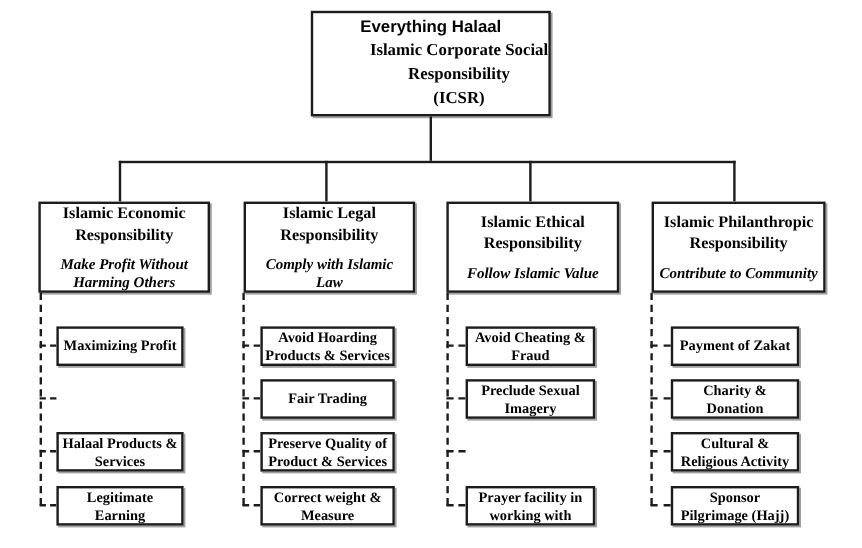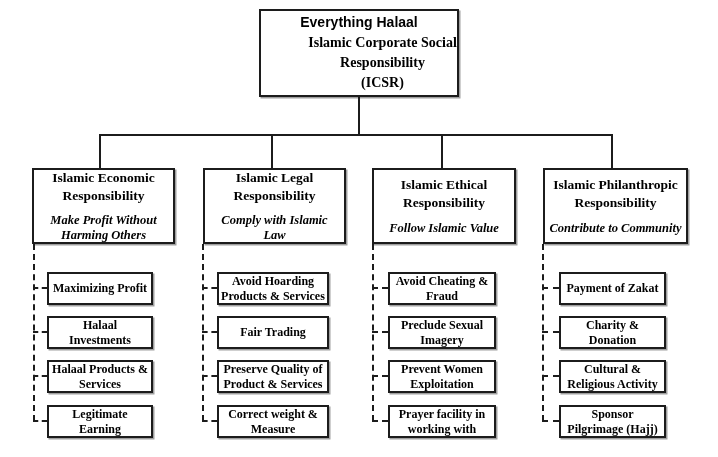--- a/index.html
+++ b/index.html
@@ -122,23 +122,20 @@
   <div class="dash-h s3 sr3"></div>
   <div class="dash-h s3 sr4"></div>
   <div class="dash-h s4 sr1"></div>
   <div class="dash-h s4 sr2"></div>
   <div class="dash-h s4 sr3"></div>
   <div class="dash-h s4 sr4"></div>
 
   <div class="box leaf c1 r1">
       <span>Maximizing Profit</span>
     </div>
-  <div class="box leaf c1 r2">
-      <span>Halaal Investments</span>
-    </div>
   <div class="box leaf c1 r3">
       <span>Halaal Products &amp; Services</span>
     </div>
   <div class="box leaf c1 r4">
       <span>Legitimate Earning</span>
     </div>
 
   <div class="box leaf c2 r1">
       <span>Avoid Hoarding Products &amp; Services</span>
     </div>
@@ -151,23 +148,20 @@
   <div class="box leaf c2 r4">
       <span>Correct weight &amp; Measure</span>
     </div>
 
   <div class="box leaf c3 r1">
       <span>Avoid Cheating &amp; Fraud</span>
     </div>
   <div class="box leaf c3 r2">
       <span>Preclude Sexual Imagery</span>
     </div>
-  <div class="box leaf c3 r3">
-      <span>Prevent Women Exploitation</span>
-    </div>
   <div class="box leaf c3 r4">
       <span>Prayer facility in working with</span>
     </div>
 
   <div class="box leaf c4 r1">
       <span>Payment of Zakat</span>
     </div>
   <div class="box leaf c4 r2">
       <span>Charity &amp; Donation</span>
     </div>

